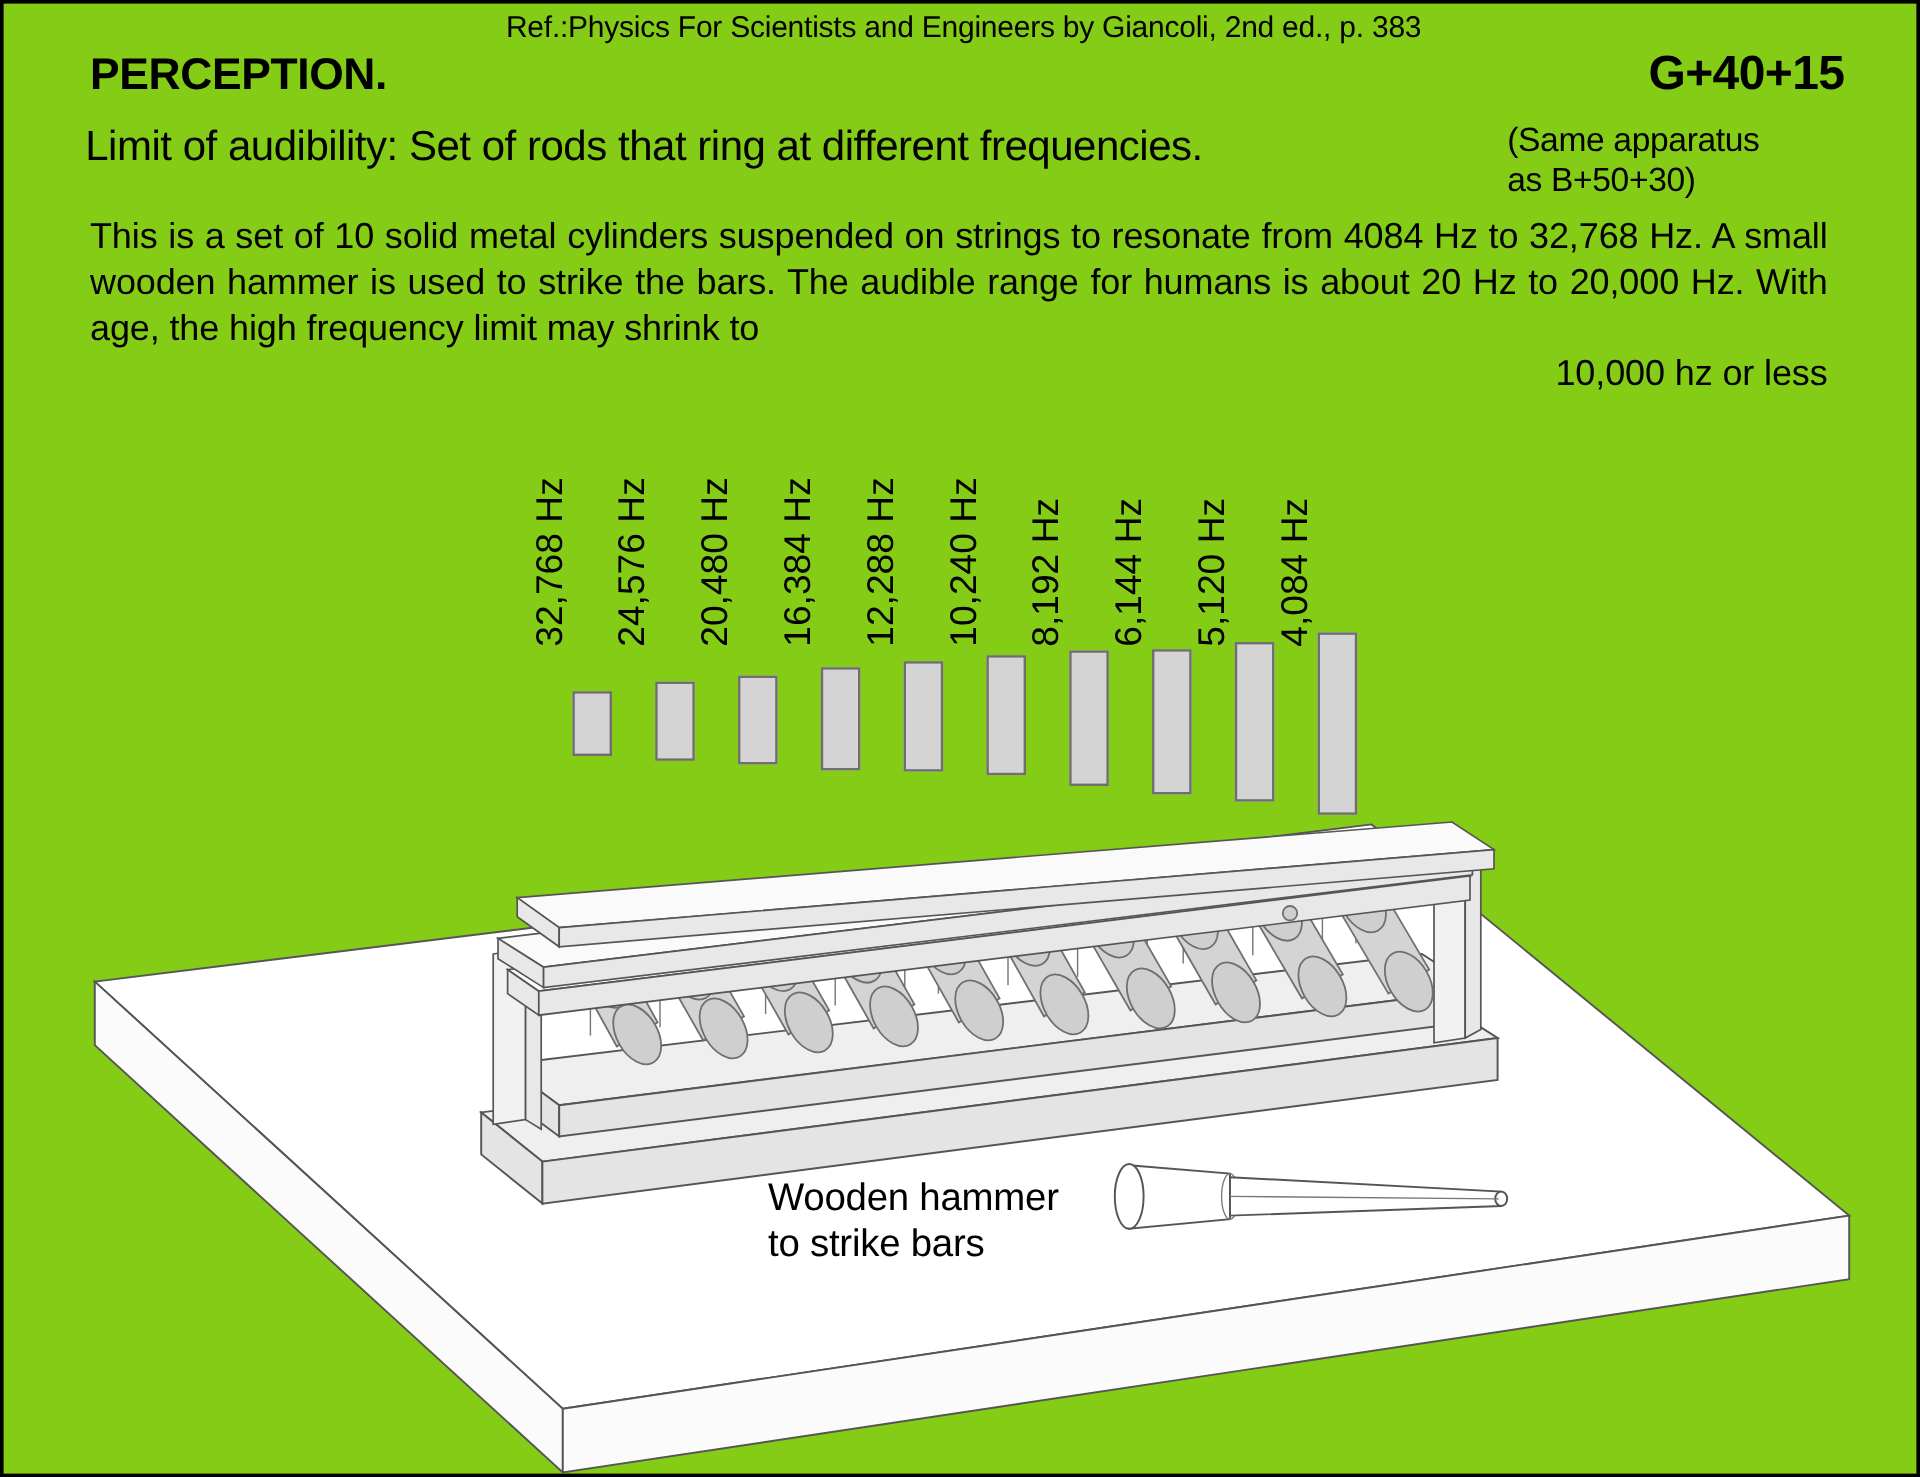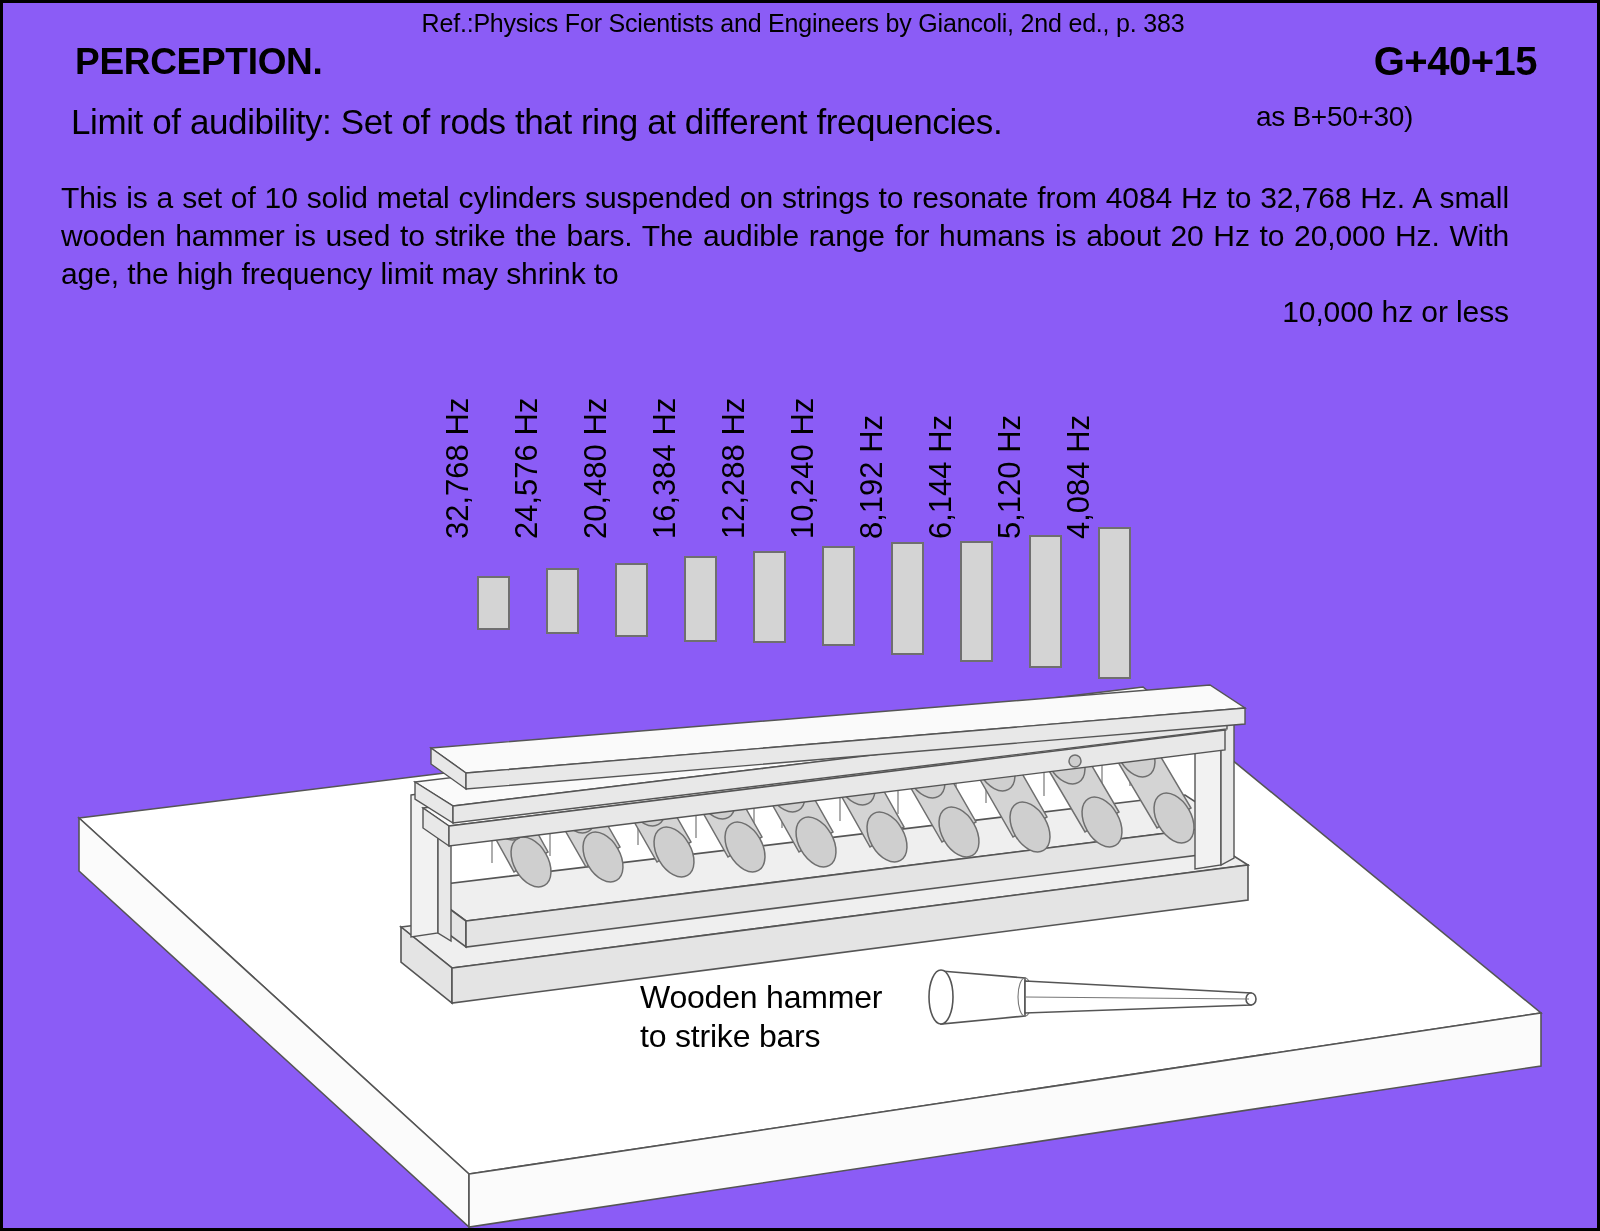--- a/index.html
+++ b/index.html
@@ -5,21 +5,21 @@
 <style>
   html, body {
     margin: 0;
     padding: 0;
     background: #ffffff;
   }
   #page {
     position: relative;
     width: 1600px;
     height: 1231px;
-    background: #8b5cf6;
+    background: #84cc16;
     border: 3px solid #000000;
     box-sizing: border-box;
     overflow: hidden;
     font-family: "Liberation Sans", sans-serif;
     color: #000000;
   }
 
   
   .ref-line {
     position: absolute;
@@ -62,21 +62,21 @@
     width: 340px;
     font-size: 28px;
     line-height: 1.17;
     letter-spacing: -0.3px;
   }
 
   
   .body-text {
     position: absolute;
     top: 176px;
-    left: 58px;
+    left: 72px;
     width: 1448px;
     font-size: 30px;
     line-height: 1.27;
     text-align: justify;
     letter-spacing: -0.1px;
   }
   .body-text .lastline { display: block; text-align: right; }
 
   
   #freq-panel {
@@ -127,20 +127,21 @@
 </head>
 <body>
 
 <div id="page">
 
   <div class="ref-line">Ref.:Physics For Scientists and Engineers by Giancoli, 2nd ed., p. 383</div>
   <div class="perception">PERCEPTION.</div>
   <div class="catalog-code">G+40+15</div>
   <div class="subtitle">Limit of audibility: Set of rods that ring at different frequencies.</div>
   <div class="same-apparatus">
+    <div>(Same apparatus</div>
     <div>as B+50+30)</div>
   </div>
 
   <div class="body-text">
     <span>This is a set of 10 solid metal cylinders suspended on strings to resonate from 4084 Hz to</span>
     <span>32,768 Hz.  A small wooden hammer is used to strike the bars. The audible range for</span>
     <span>humans is about 20 Hz to 20,000 Hz. With age, the high frequency limit may shrink to</span>
     <span class="lastline">10,000 hz or less</span>
   </div>
 

